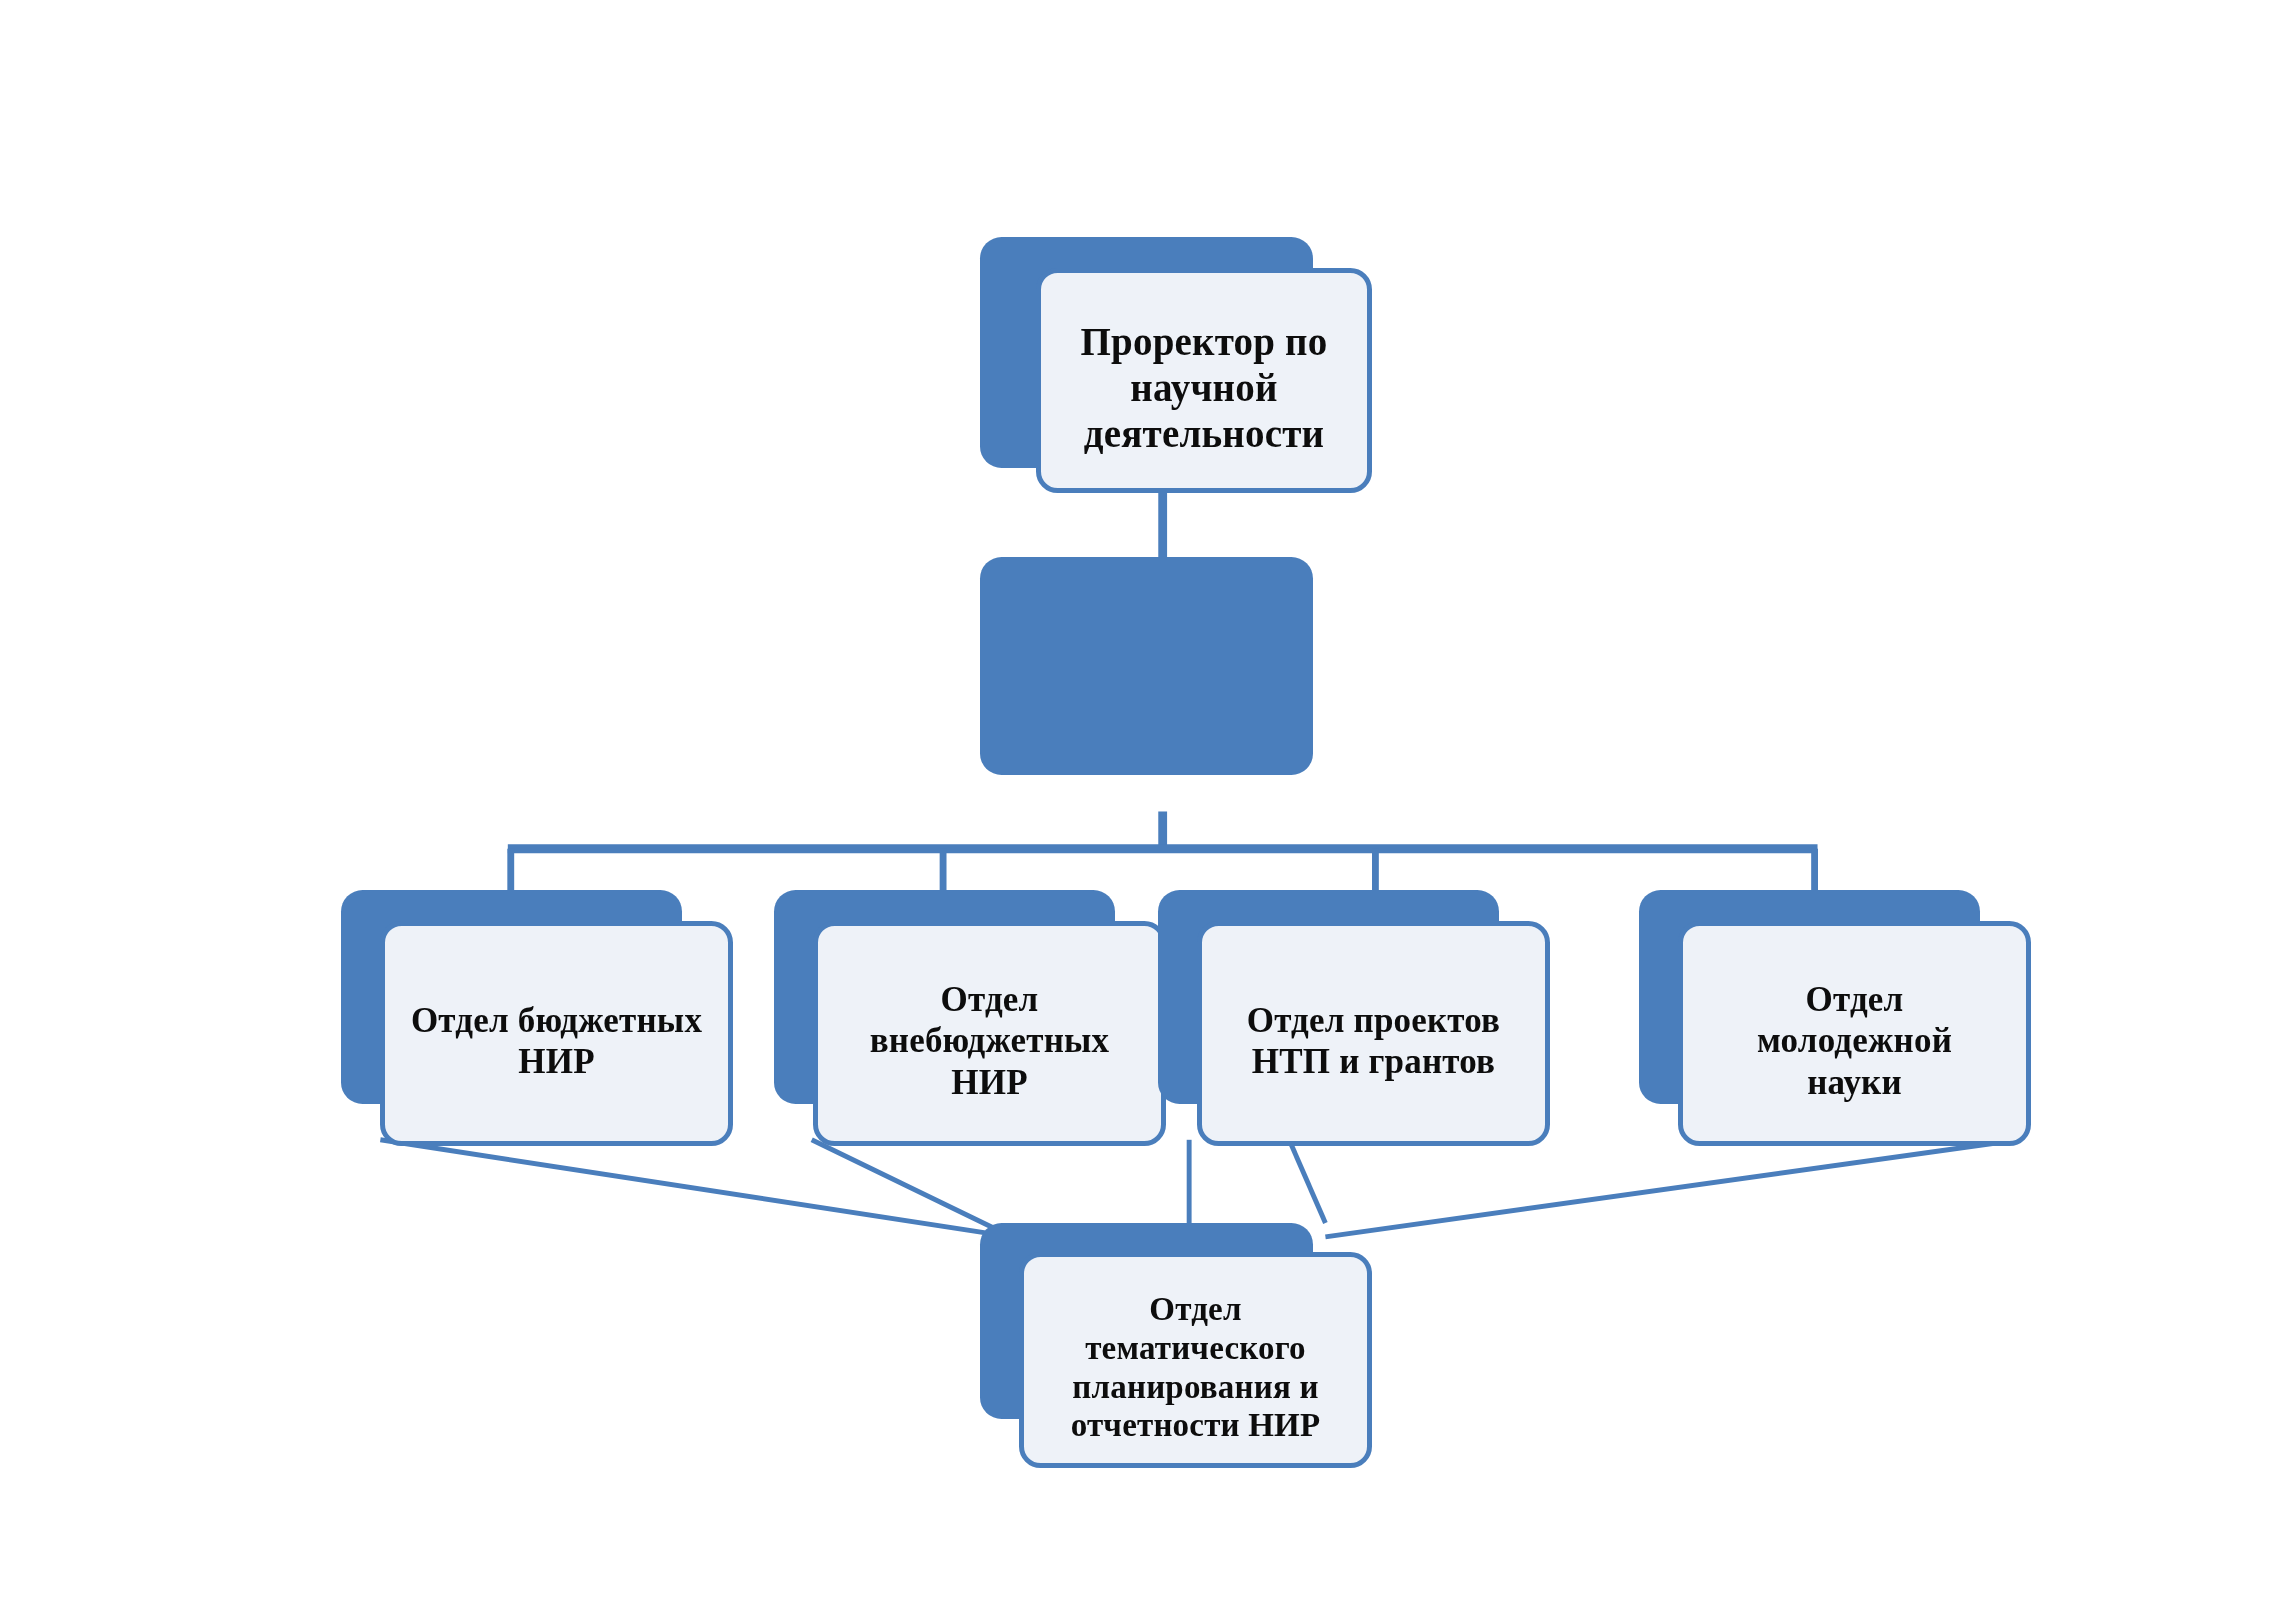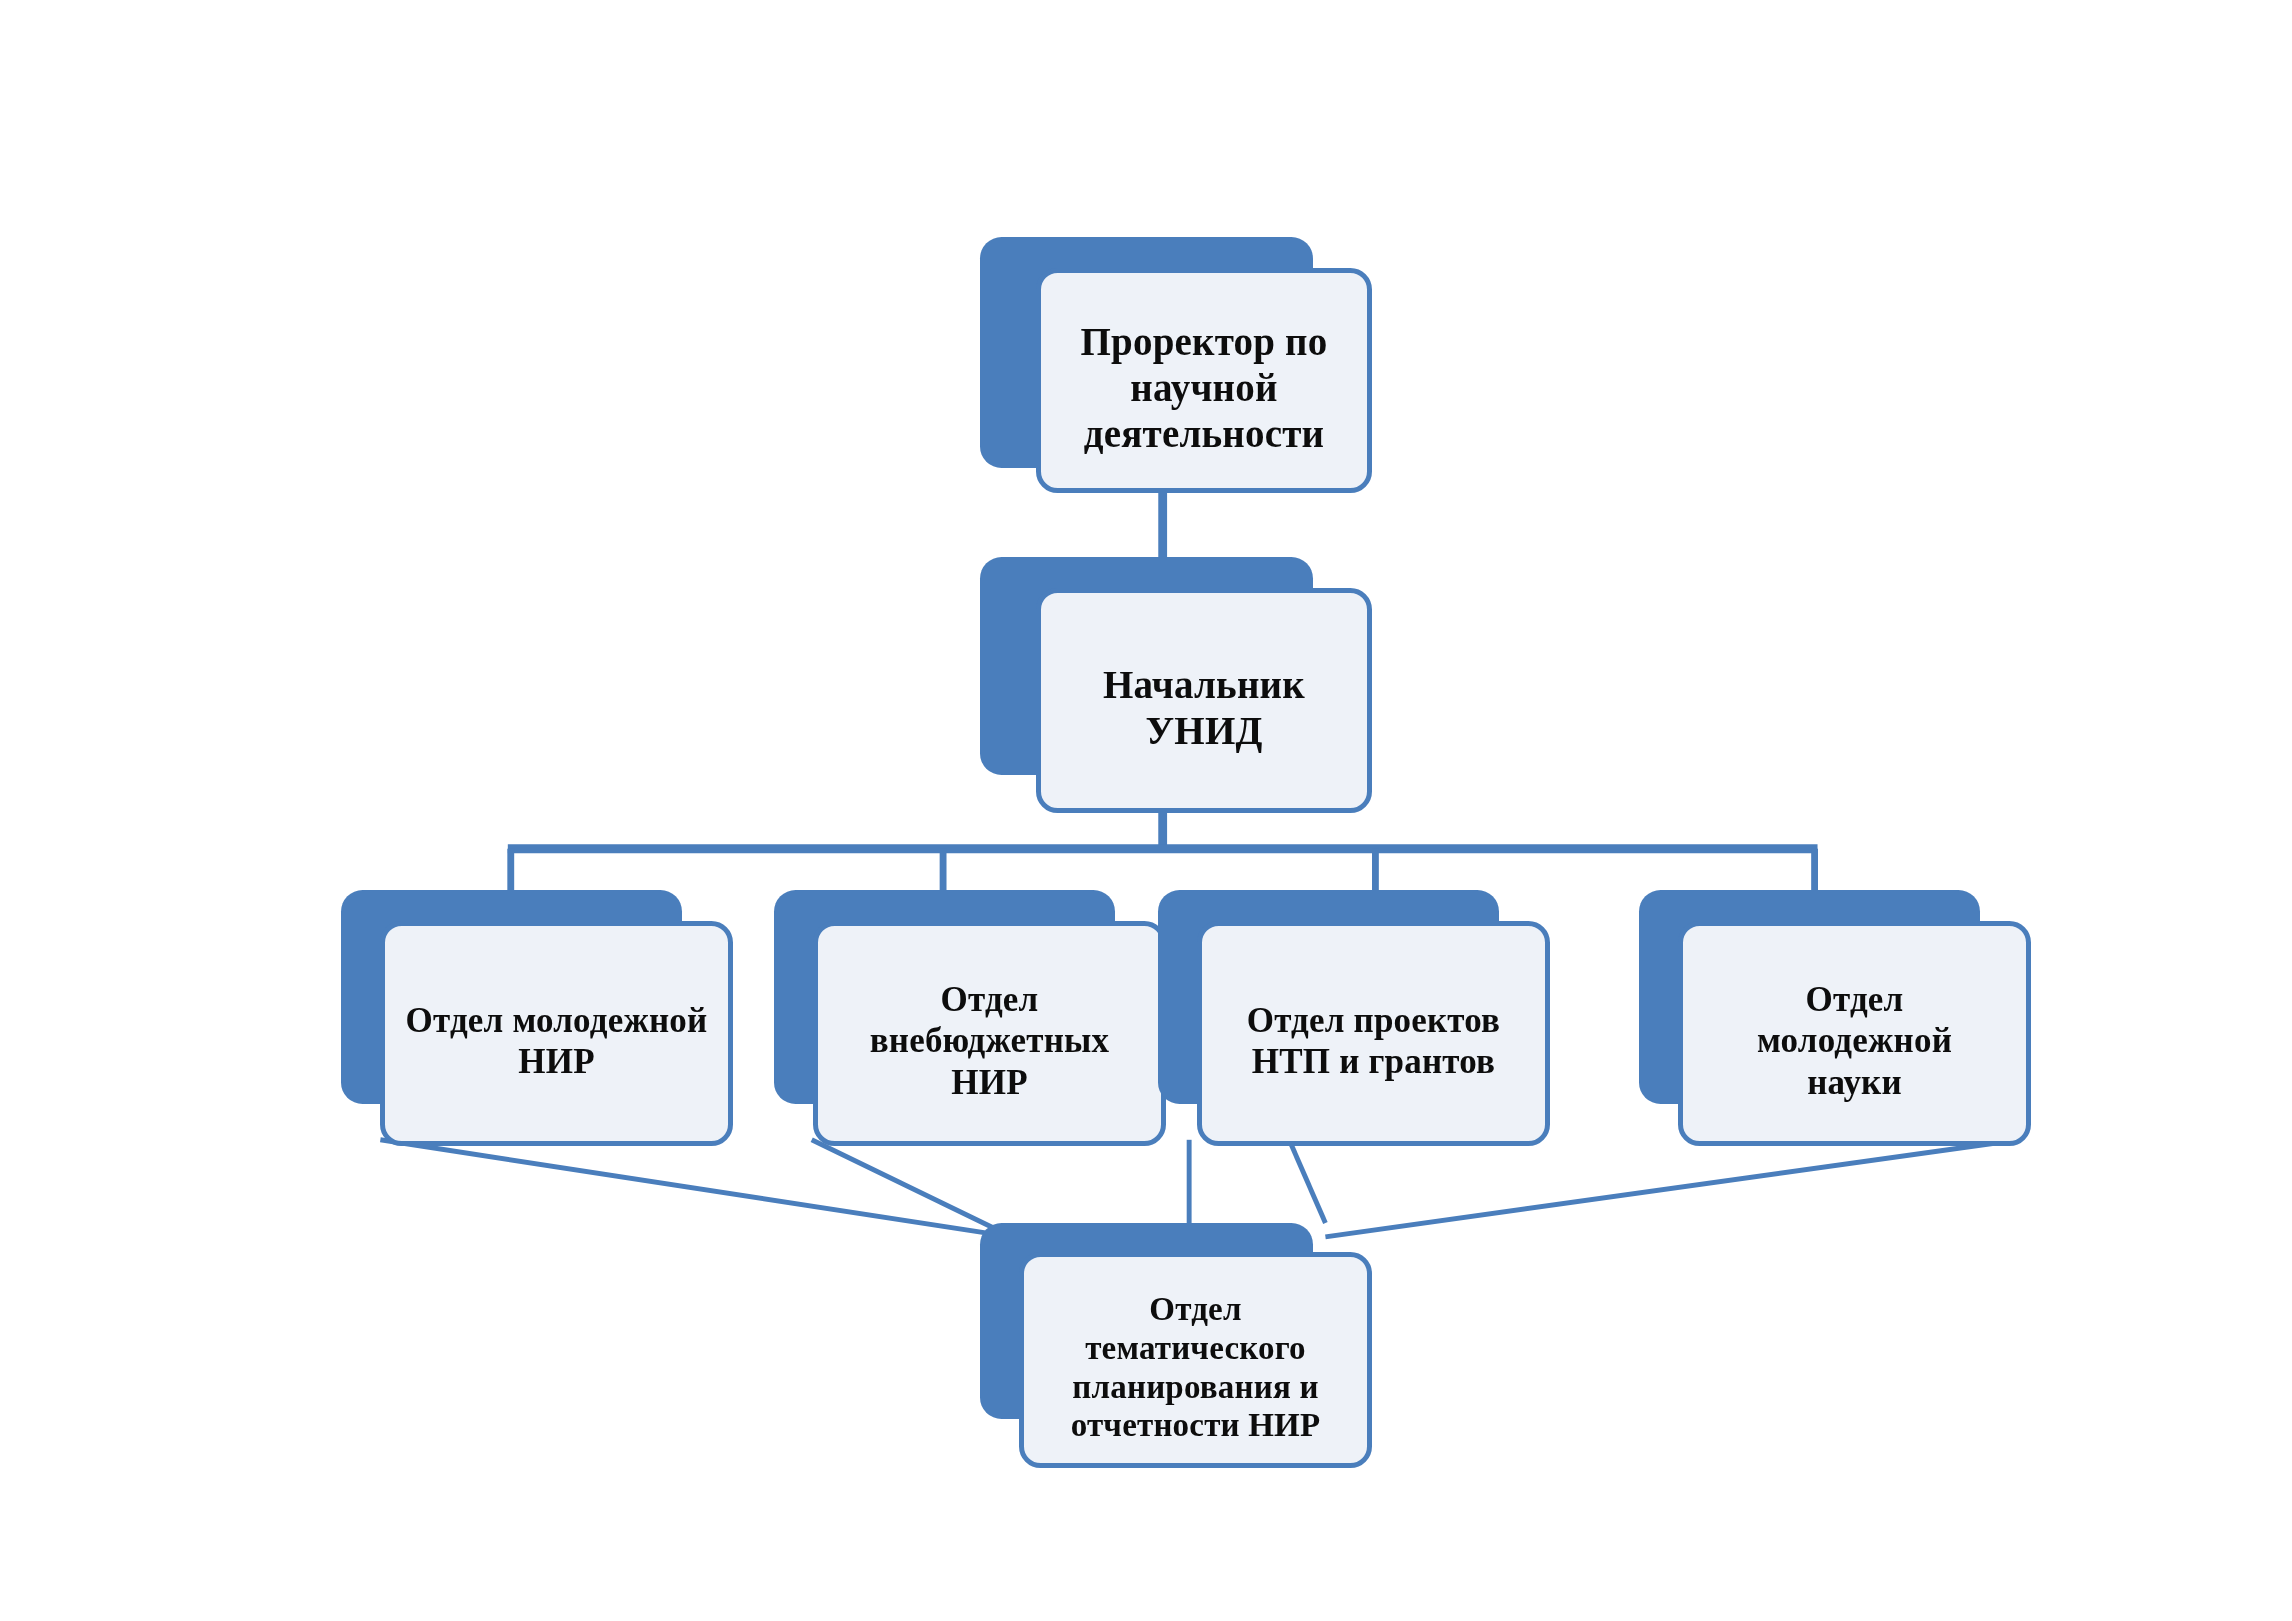--- a/index.html
+++ b/index.html
@@ -120,30 +120,26 @@
     <div class="plate" style="background: rgb(74, 126, 188);"></div>
     <div class="card" style="background: rgb(238, 242, 248); border-color: rgb(74, 126, 188);">
       <span class="label" style="color: rgb(13, 13, 13);">Проректор по
 научной
 деятельности</span>
     </div>
   </div>
 
   <div class="node" id="node-head">
     <div class="plate" style="background: rgb(74, 126, 188);"></div>
-    <div class="card" style="background: rgb(238, 242, 248); border-color: rgb(74, 126, 188);">
-      <span class="label" style="color: rgb(13, 13, 13);">Начальник
-УНИД</span>
-    </div>
   </div>
 
   <div class="node dept" id="node-dept-budget">
     <div class="plate" style="background: rgb(74, 126, 188);"></div>
     <div class="card" style="background: rgb(238, 242, 248); border-color: rgb(74, 126, 188);">
-      <span class="label" style="color: rgb(13, 13, 13);">Отдел молодежной
+      <span class="label" style="color: rgb(13, 13, 13);">Отдел бюджетных
 НИР</span>
     </div>
   </div>
 
   <div class="node dept" id="node-dept-extrabudget">
     <div class="plate" style="background: rgb(74, 126, 188);"></div>
     <div class="card" style="background: rgb(238, 242, 248); border-color: rgb(74, 126, 188);">
       <span class="label" style="color: rgb(13, 13, 13);">Отдел
 внебюджетных
 НИР</span>

